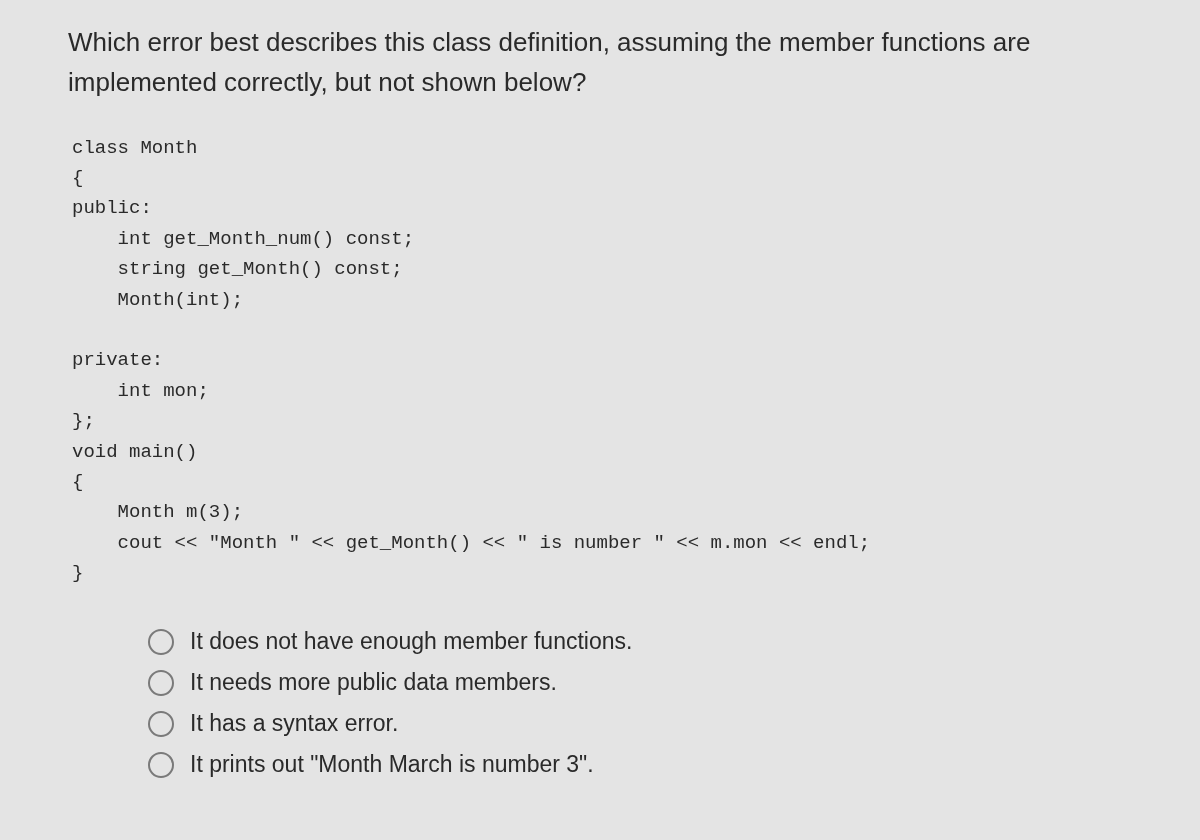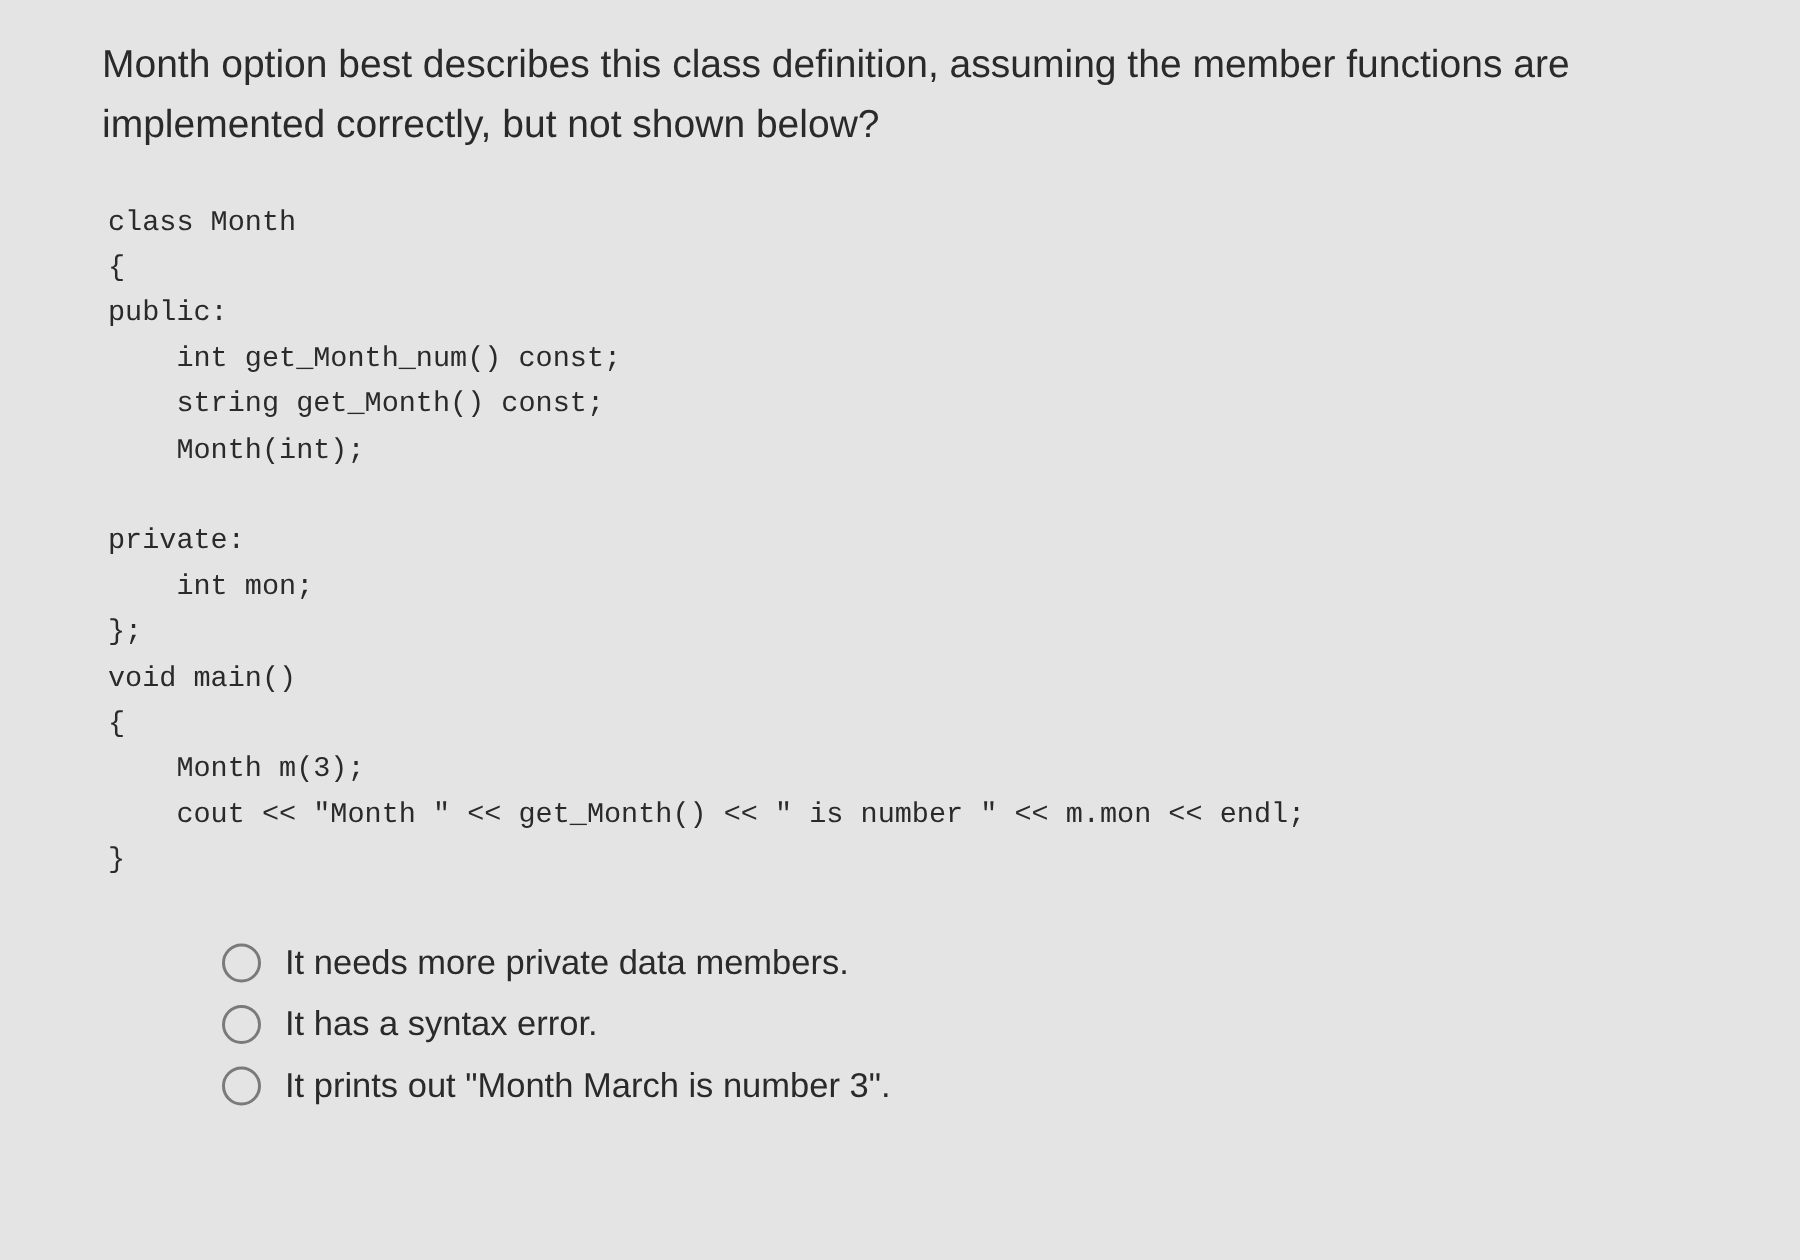--- a/index.html
+++ b/index.html
@@ -52,44 +52,48 @@
     font-size: 23px;
     color: #2a2a2a;
     cursor: pointer;
   }
 </style>
 </head>
 <body>
 
 <div class="page">
 
-  <div class="question-text">Month option best describes this class definition, assuming the member functions are implemented correctly, but not shown below?</div>
+  <div class="question-text">Which error best describes this class definition, assuming the member functions are implemented correctly, but not shown below?</div>
 
   <div class="code-block">class Month
 {
 public:
     int get_Month_num() const;
     string get_Month() const;
     Month(int);
 
 private:
     int mon;
 };
 void main()
 {
     Month m(3);
     cout &lt;&lt; "Month " &lt;&lt; get_Month() &lt;&lt; " is number " &lt;&lt; m.mon &lt;&lt; endl;
 }</div>
 
   <div class="options">
 
+    <div class="option-row">
+      <span class="radio"></span>
+      <span class="option-label">It does not have enough member functions.</span>
+    </div>
 
     <div class="option-row">
       <span class="radio"></span>
-      <span class="option-label">It needs more private data members.</span>
+      <span class="option-label">It needs more public data members.</span>
     </div>
 
     <div class="option-row">
       <span class="radio"></span>
       <span class="option-label">It has a syntax error.</span>
     </div>
 
     <div class="option-row">
       <span class="radio"></span>
       <span class="option-label">It prints out "Month March is number 3".</span>

